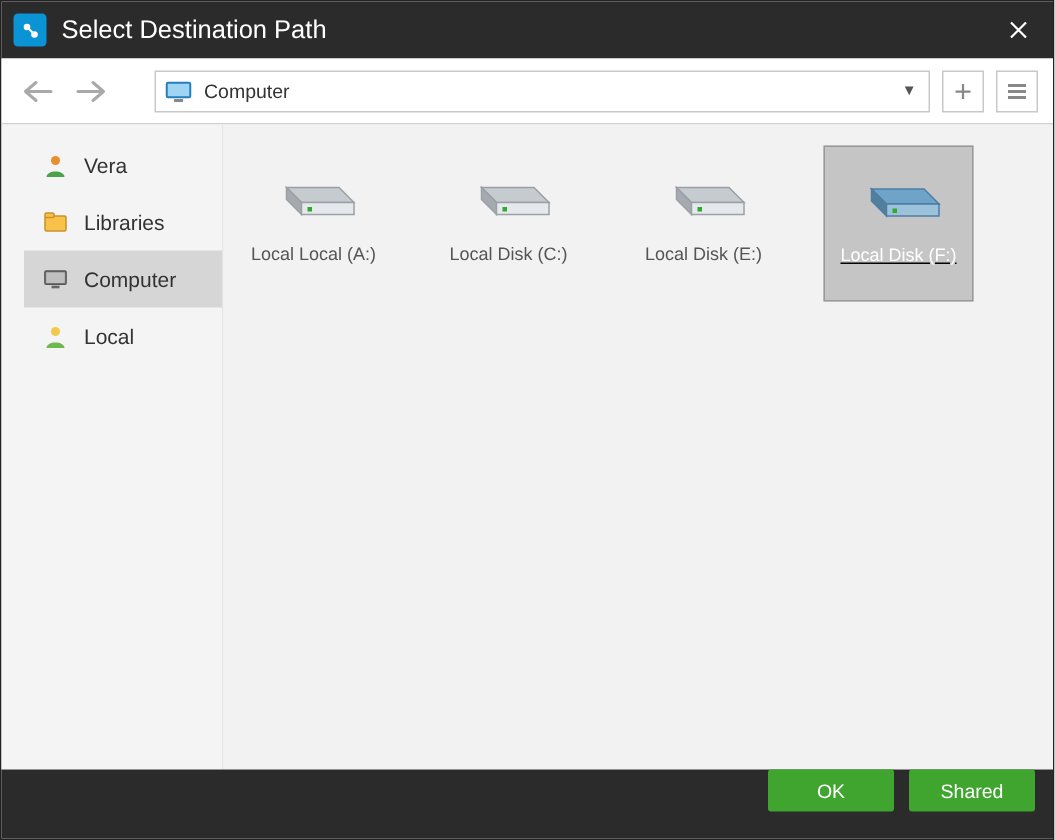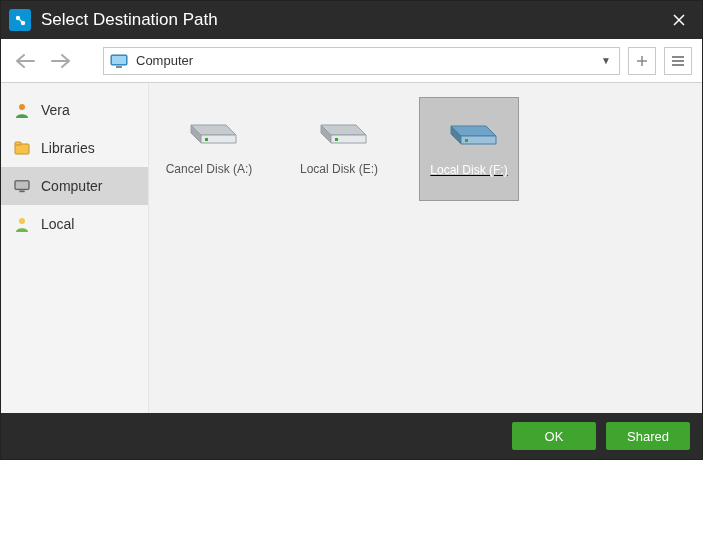--- a/index.html
+++ b/index.html
@@ -4,21 +4,21 @@
 <style>
   * { box-sizing: border-box; margin: 0; padding: 0; }
   body {
     font-family: "Segoe UI", Tahoma, Arial, sans-serif;
     font-size: 13px;
     background: #fff;
     width: 703px;
     height: 560px;
     overflow: hidden;
   }
-  .window { width: 703px; height: 460px; display: flex; flex-direction: column; border: 1px solid #222; }
+  .window { width: 703px; height: 560px; display: flex; flex-direction: column; border: 1px solid #222; }
   .titlebar {
     background: #2b2b2b;
     color: #fff;
     height: 38px;
     display: flex;
     align-items: center;
     padding: 0 0 0 8px;
   }
   .titlebar .app-icon {
     width: 22px; height: 22px;
@@ -74,20 +74,21 @@
   .body {
     flex: 1;
     display: flex;
     min-height: 0;
   }
   .sidebar {
     width: 148px;
     background: #f4f4f4;
     border-right: 1px solid #e5e5e5;
     padding-top: 8px;
+    padding-left: 15px;
   }
   .sidebar-item {
     display: flex;
     align-items: center;
     gap: 10px;
     padding: 10px 12px;
     color: #333;
     cursor: pointer;
     font-size: 14px;
   }
@@ -119,21 +120,20 @@
     border: 1px solid #9a9a9a;
     text-decoration: underline;
   }
   .drive.selected .drive-label { color: #fff; }
   .drive-label { font-size: 12px; color: #555; text-align:center; }
 
   .footer {
     height: 46px;
     background: #2b2b2b;
     display: flex;
-    align-items: center;
     justify-content: flex-end;
     padding: 0 12px;
     gap: 10px;
   }
   .btn {
     height: 28px;
     min-width: 84px;
     border: none;
     color: #fff;
     font-size: 13px;
@@ -243,31 +243,42 @@
     <div class="content">
       <div class="drive">
         <span>
           <svg width="58" height="42" viewBox="0 0 58 42">
             <polygon points="11,22 46,22 56,32 21,32" fill="#c6cbcf" stroke="#9aa0a6"></polygon>
             <polygon points="11,22 21,32 21,40 11,30" fill="#a5aab0" stroke="#9aa0a6"></polygon>
             <polygon points="21,32 56,32 56,40 21,40" fill="#e6e9ec" stroke="#9aa0a6"></polygon>
             <rect x="25" y="35" width="3" height="3" fill="#2faa2f"></rect>
           </svg>
         </span>
-        <span class="drive-label">Cancel Disk (A:)</span>
+        <span class="drive-label">Local Local (A:)</span>
       </div>
       <div class="drive">
         <span>
           <svg width="58" height="42" viewBox="0 0 58 42">
             <polygon points="11,22 46,22 56,32 21,32" fill="#c6cbcf" stroke="#9aa0a6"></polygon>
             <polygon points="11,22 21,32 21,40 11,30" fill="#a5aab0" stroke="#9aa0a6"></polygon>
             <polygon points="21,32 56,32 56,40 21,40" fill="#e6e9ec" stroke="#9aa0a6"></polygon>
             <rect x="25" y="35" width="3" height="3" fill="#2faa2f"></rect>
           </svg>
         </span>
+        <span class="drive-label">Local Disk (C:)</span>
+      </div>
+      <div class="drive">
+        <span>
+          <svg width="58" height="42" viewBox="0 0 58 42">
+            <polygon points="11,22 46,22 56,32 21,32" fill="#c6cbcf" stroke="#9aa0a6"></polygon>
+            <polygon points="11,22 21,32 21,40 11,30" fill="#a5aab0" stroke="#9aa0a6"></polygon>
+            <polygon points="21,32 56,32 56,40 21,40" fill="#e6e9ec" stroke="#9aa0a6"></polygon>
+            <rect x="25" y="35" width="3" height="3" fill="#2faa2f"></rect>
+          </svg>
+        </span>
         <span class="drive-label">Local Disk (E:)</span>
       </div>
       <div class="drive selected">
         <span>
           <svg width="58" height="42" viewBox="0 0 58 42">
             <polygon points="11,22 46,22 56,32 21,32" fill="#6fa4c8" stroke="#4c7ea3"></polygon>
             <polygon points="11,22 21,32 21,40 11,30" fill="#527f9e" stroke="#4c7ea3"></polygon>
             <polygon points="21,32 56,32 56,40 21,40" fill="#9cc2db" stroke="#4c7ea3"></polygon>
             <rect x="25" y="35" width="3" height="3" fill="#2faa2f"></rect>
           </svg>

